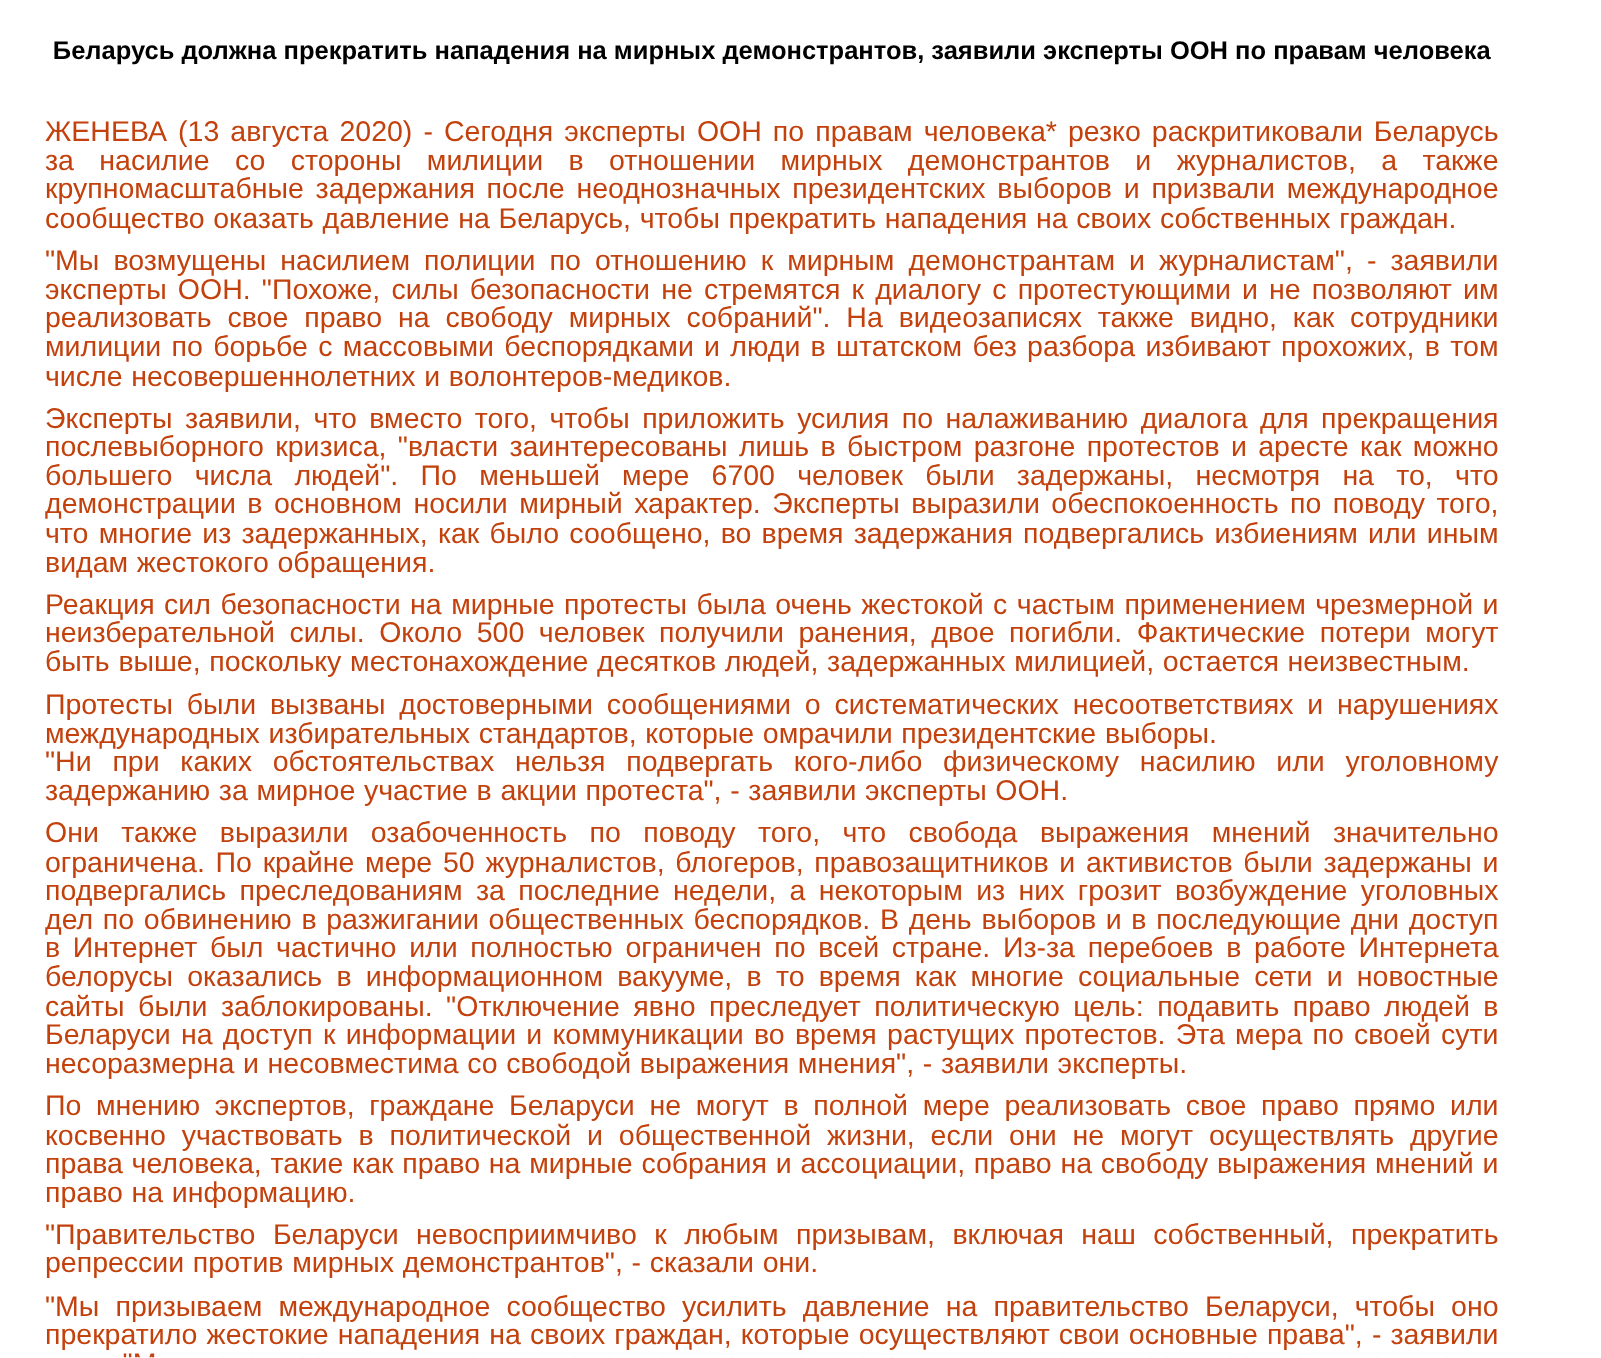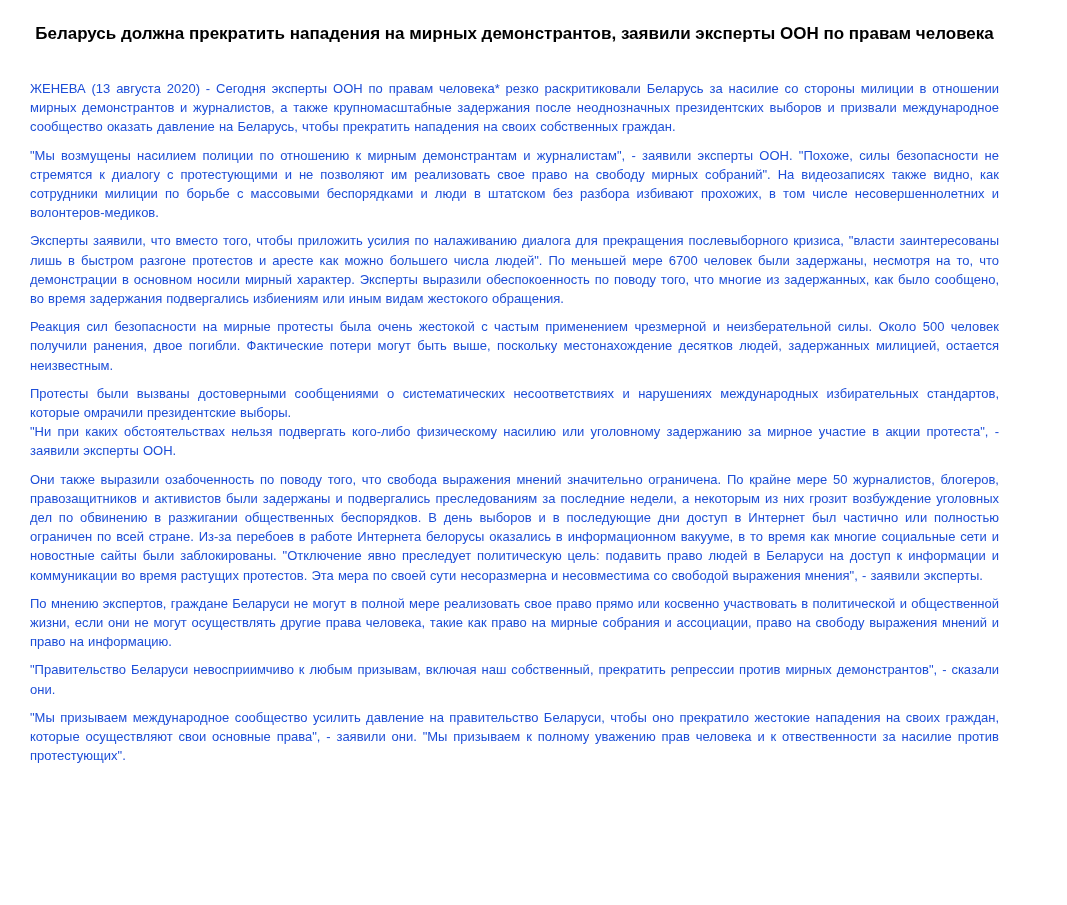--- a/index.html
+++ b/index.html
@@ -20,27 +20,27 @@
   .title {
     font-size: 17px;
     font-weight: bold;
     line-height: 24px;
     text-align: center;
     margin: 2px auto 33px auto;
     max-width: 960px;
     color: #000000;
   }
   .para {
-    font-size: 13px;
+    font-size: 19px;
     line-height: 19.2px;
     text-align: justify;
     margin: 0 0 9px 0;
     white-space: pre-line;
     word-spacing: 0.5px;
-    color: #1d4ed8;
+    color: #c2410c;
   }
 </style>
 </head>
 <body>
 
 <div class="document">
   <h1 class="title">Беларусь должна прекратить нападения на мирных демонстрантов, заявили эксперты ООН по правам человека</h1>
   <p class="para">ЖЕНЕВА (13 августа 2020) - Сегодня эксперты ООН по правам человека* резко раскритиковали Беларусь за насилие со стороны милиции в отношении мирных демонстрантов и журналистов, а также крупномасштабные задержания после неоднозначных президентских выборов и призвали международное сообщество оказать давление на Беларусь, чтобы прекратить нападения на своих собственных граждан.</p>
   <p class="para">"Мы возмущены насилием полиции по отношению к мирным демонстрантам и журналистам", - заявили эксперты ООН. "Похоже, силы безопасности не стремятся к диалогу с протестующими и не позволяют им реализовать свое право на свободу мирных собраний". На видеозаписях также видно, как сотрудники милиции по борьбе с массовыми беспорядками и люди в штатском без разбора избивают прохожих, в том числе несовершеннолетних и волонтеров-медиков.</p>
   <p class="para">Эксперты заявили, что вместо того, чтобы приложить усилия по налаживанию диалога для прекращения послевыборного кризиса, "власти заинтересованы лишь в быстром разгоне протестов и аресте как можно большего числа людей". По меньшей мере 6700 человек были задержаны, несмотря на то, что демонстрации в основном носили мирный характер. Эксперты выразили обеспокоенность по поводу того, что многие из задержанных, как было сообщено, во время задержания подвергались избиениям или иным видам жестокого обращения.</p>

